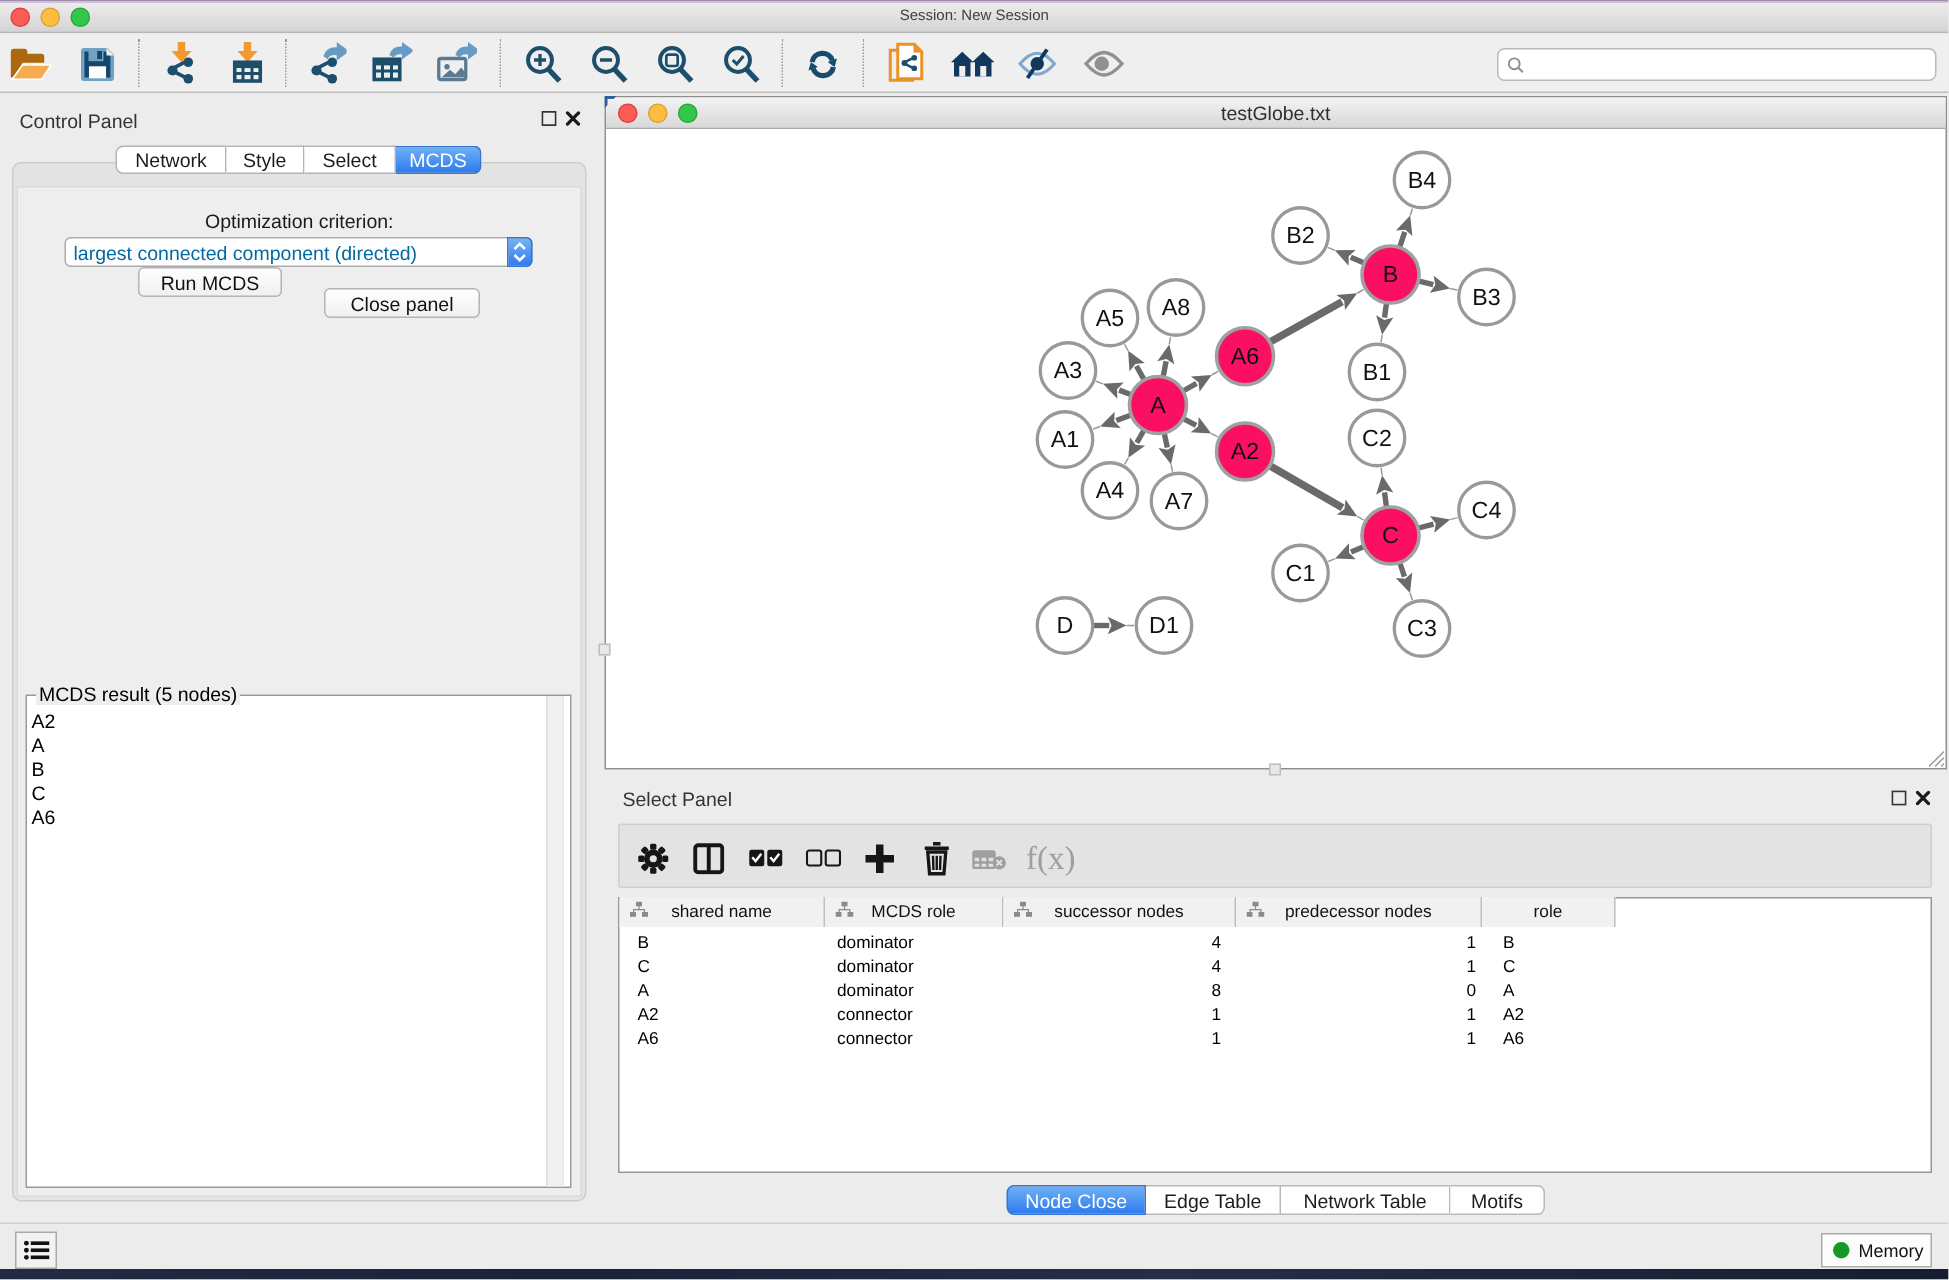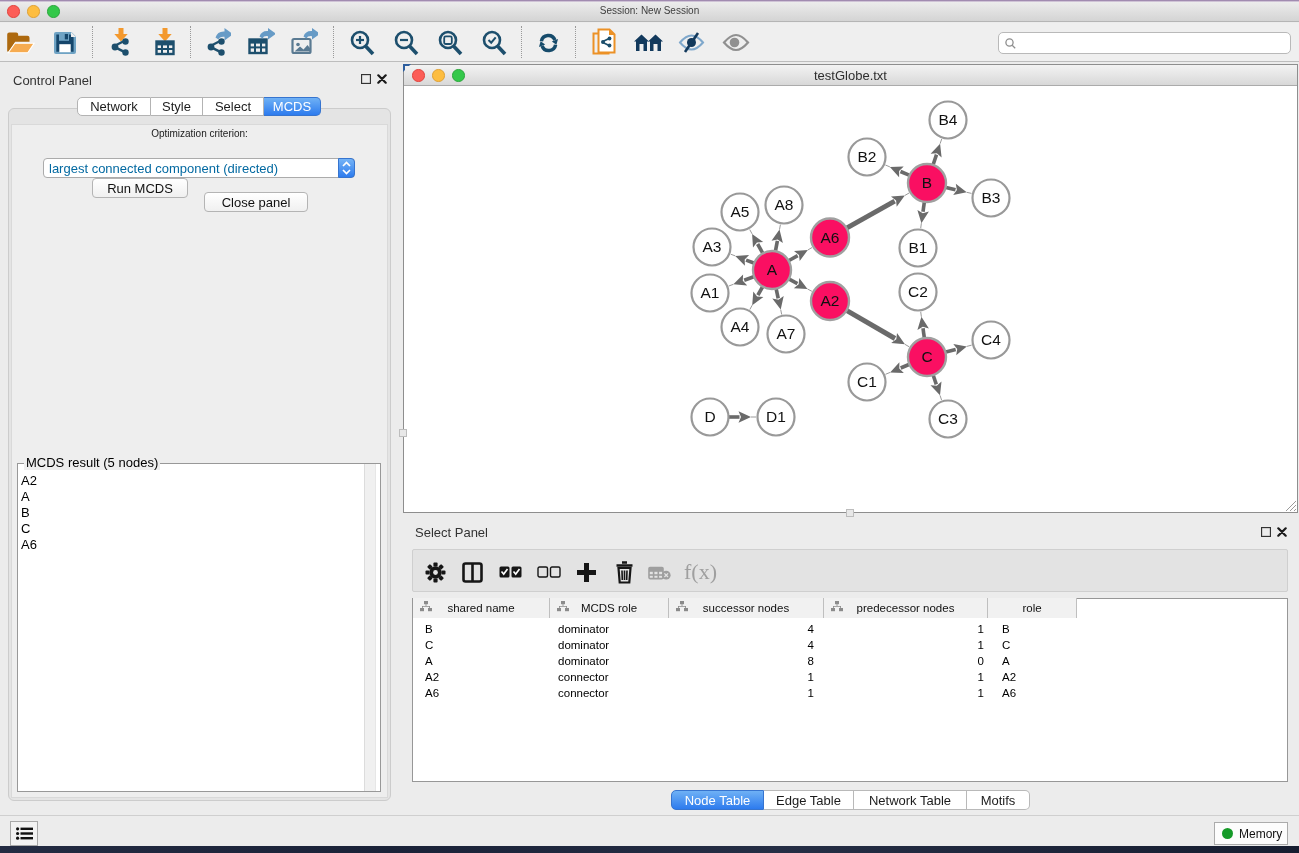--- a/index.html
+++ b/index.html
@@ -178,31 +178,31 @@
   </svg>
 
 <div class="abs" style="left:8px;top:108px;width:383px;height:693px;background:#e4e4e4;border:1px solid #cccccc;border-radius:6px"></div>
 <div class="abs" style="left:11px;top:124px;width:377px;height:674px;background:#eeeeee;border:1px solid #d9d9d9"></div>
 
 <div class="tab" style="left:77px;width:74px;border-radius:5px 0 0 5px">Network</div>
 <div class="tab" style="left:151px;width:52px;border-left:none">Style</div>
 <div class="tab" style="left:203px;width:61px;border-left:none">Select</div>
 <div class="tab" style="left:264px;width:57px;border-left:none;background:linear-gradient(#6fb1f5,#2d7bee);color:#fff;border-color:#3674cf;border-radius:0 5px 5px 0">MCDS</div>
 
-<div class="abs" style="left:0;top:128px;width:399px;text-align:center;font-size:10px;color:#1a1a1a">Optimization criterion:</div>
+<div class="abs" style="left:0;top:140px;width:399px;text-align:center;font-size:13px;color:#1a1a1a">Optimization criterion:</div>
 <div class="abs" style="left:43px;top:158px;width:312px;height:20px;background:#ffffff;border:1px solid #ababab;border-radius:4px"></div>
 <div class="abs" style="left:49px;top:161px;font-size:13px;color:#0369a1">largest connected component (directed)</div>
 <div class="abs" style="left:338px;top:158px;width:17px;height:20px;background:linear-gradient(#74b3f6,#2e7cee);border:1px solid #3674cf;border-radius:0 4px 4px 0"></div>
 <svg class="abs" style="left:341px;top:161px" width="11" height="14" viewBox="0 0 11 14">
     <path d="M2 5 L5.5 1.5 9 5" fill="none" stroke="#fff" stroke-width="1.7"></path>
     <path d="M2 9 L5.5 12.5 9 9" fill="none" stroke="#fff" stroke-width="1.7"></path>
   </svg>
 
 <div class="abs" style="left:92px;top:178px;width:96px;height:20px;background:linear-gradient(#ffffff,#f0f0f0);border:1px solid #b4b4b4;border-radius:4px;font-size:13px;color:#111;text-align:center;line-height:19px">Run MCDS</div>
-<div class="abs" style="left:204px;top:192px;width:104px;height:20px;background:linear-gradient(#ffffff,#f0f0f0);border:1px solid #b4b4b4;border-radius:4px;font-size:13px;color:#111;text-align:center;line-height:19px">Close panel</div>
+<div class="abs" style="left:216px;top:192px;width:104px;height:20px;background:linear-gradient(#ffffff,#f0f0f0);border:1px solid #b4b4b4;border-radius:4px;font-size:13px;color:#111;text-align:center;line-height:19px">Close panel</div>
 
 <div class="abs" style="left:17px;top:463px;width:364px;height:329px;background:#ffffff;border:1px solid #989898"></div>
 <div class="abs" style="left:24px;top:455px;height:15px;background:#eeeeee;padding:0 2px;font-size:13px;color:#000;line-height:15px">MCDS result (5 nodes)</div>
 <div class="abs" style="left:364px;top:464px;width:12px;height:327px;background:#f0f0f0;border-left:1px solid #dcdcdc;border-right:1px solid #e6e6e6"></div>
 <div class="abs" style="left:21px;top:473px;width:300px">
 <div class="mitem">A2</div>
     <div class="mitem">A</div>
     <div class="mitem">B</div>
     <div class="mitem">C</div>
     <div class="mitem">A6</div>
@@ -461,21 +461,21 @@
     <div class="trow" style="left:769px;top:669px;width:45px;text-align:right">1</div>
     <div class="trow" style="left:939px;top:669px;width:45px;text-align:right">1</div>
     <div class="trow" style="left:1002px;top:669px">A2</div>
 <div class="trow" style="left:425px;top:685px">A6</div>
     <div class="trow" style="left:558px;top:685px">connector</div>
     <div class="trow" style="left:769px;top:685px;width:45px;text-align:right">1</div>
     <div class="trow" style="left:939px;top:685px;width:45px;text-align:right">1</div>
     <div class="trow" style="left:1002px;top:685px">A6</div>
 </div>
 
-<div class="btab" style="left:671px;width:93px;background:linear-gradient(#6fb1f5,#2d7bee);color:#fff;border-color:#3674cf;border-radius:5px 0 0 5px">Node Table</div>
+<div class="btab" style="left:671px;width:93px;background:linear-gradient(#6fb1f5,#2d7bee);color:#fff;border-color:#3674cf;border-radius:5px 0 0 5px">Node Close</div>
 <div class="btab" style="left:764px;width:90px;border-left:none">Edge Table</div>
 <div class="btab" style="left:854px;width:113px;border-left:none">Network Table</div>
 <div class="btab" style="left:967px;width:63px;border-left:none;border-radius:0 5px 5px 0">Motifs</div>
 
 <div class="abs" style="left:0;top:815px;width:1299px;height:31px;background:#ececec;border-top:1px solid #cfcfcf"></div>
 <div class="abs" style="left:10px;top:821px;width:28px;height:25px;background:#f2f2f2;border:1px solid #a8a8a8"></div>
 <svg class="abs" style="left:16px;top:827px" width="17" height="13" viewBox="0 0 17 13">
     <g fill="#111">
       <circle cx="1.6" cy="1.8" r="1.6"></circle>
       <circle cx="1.6" cy="6.5" r="1.6"></circle>

